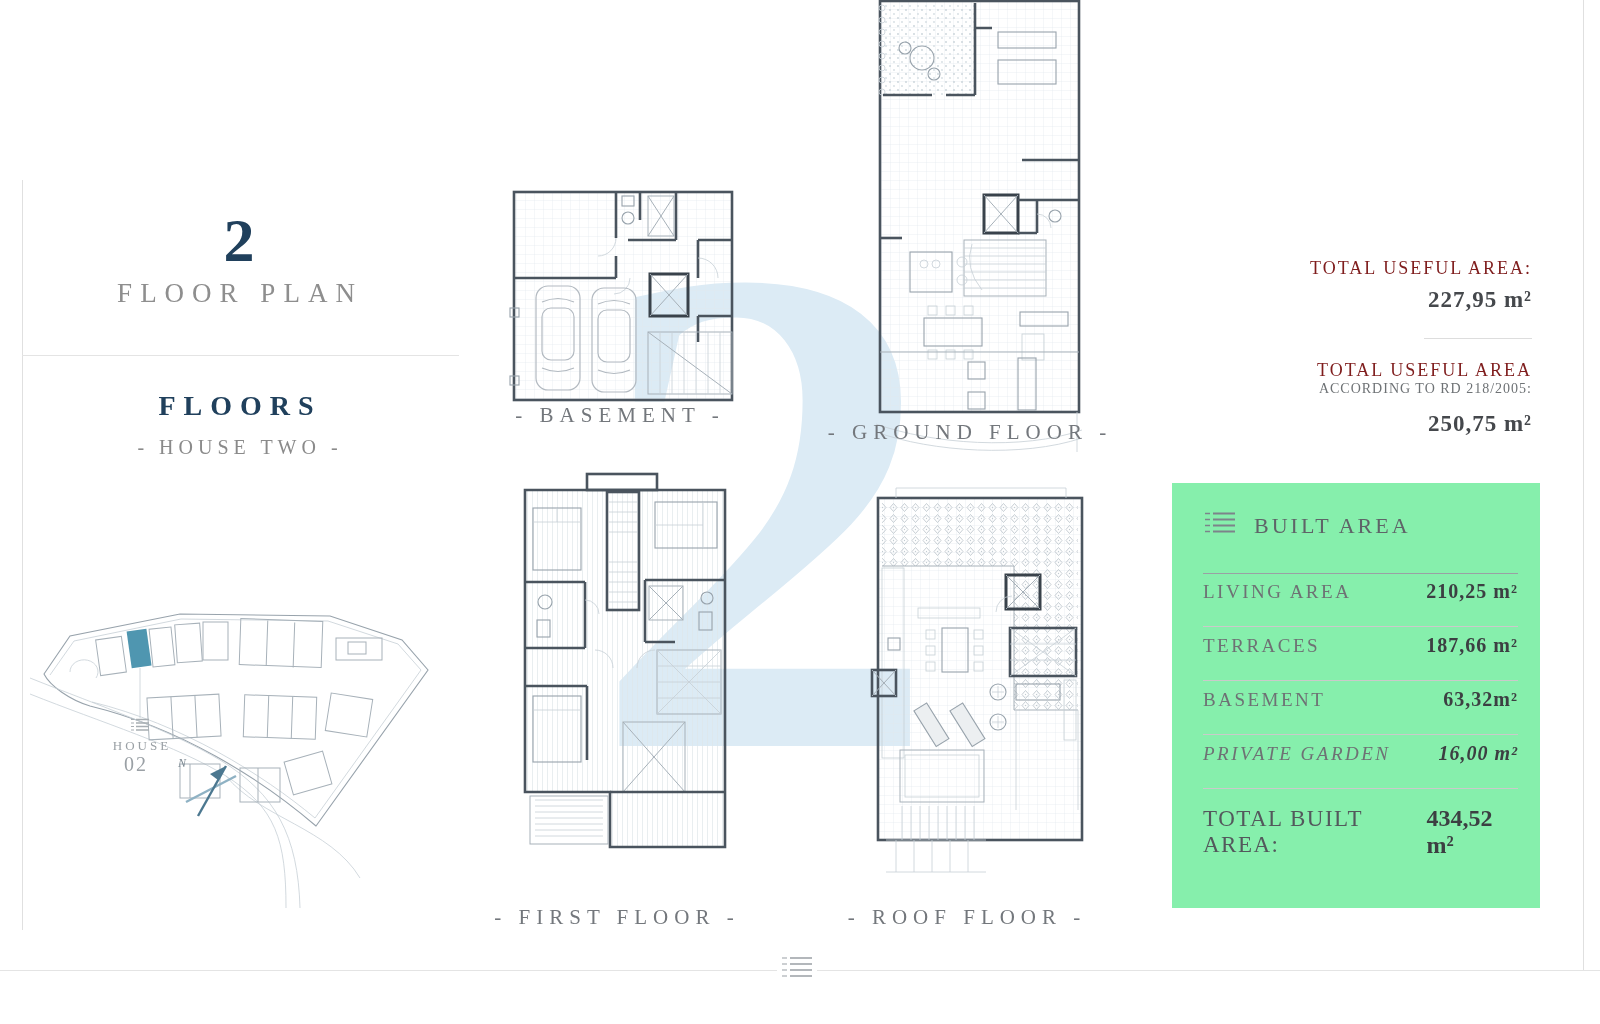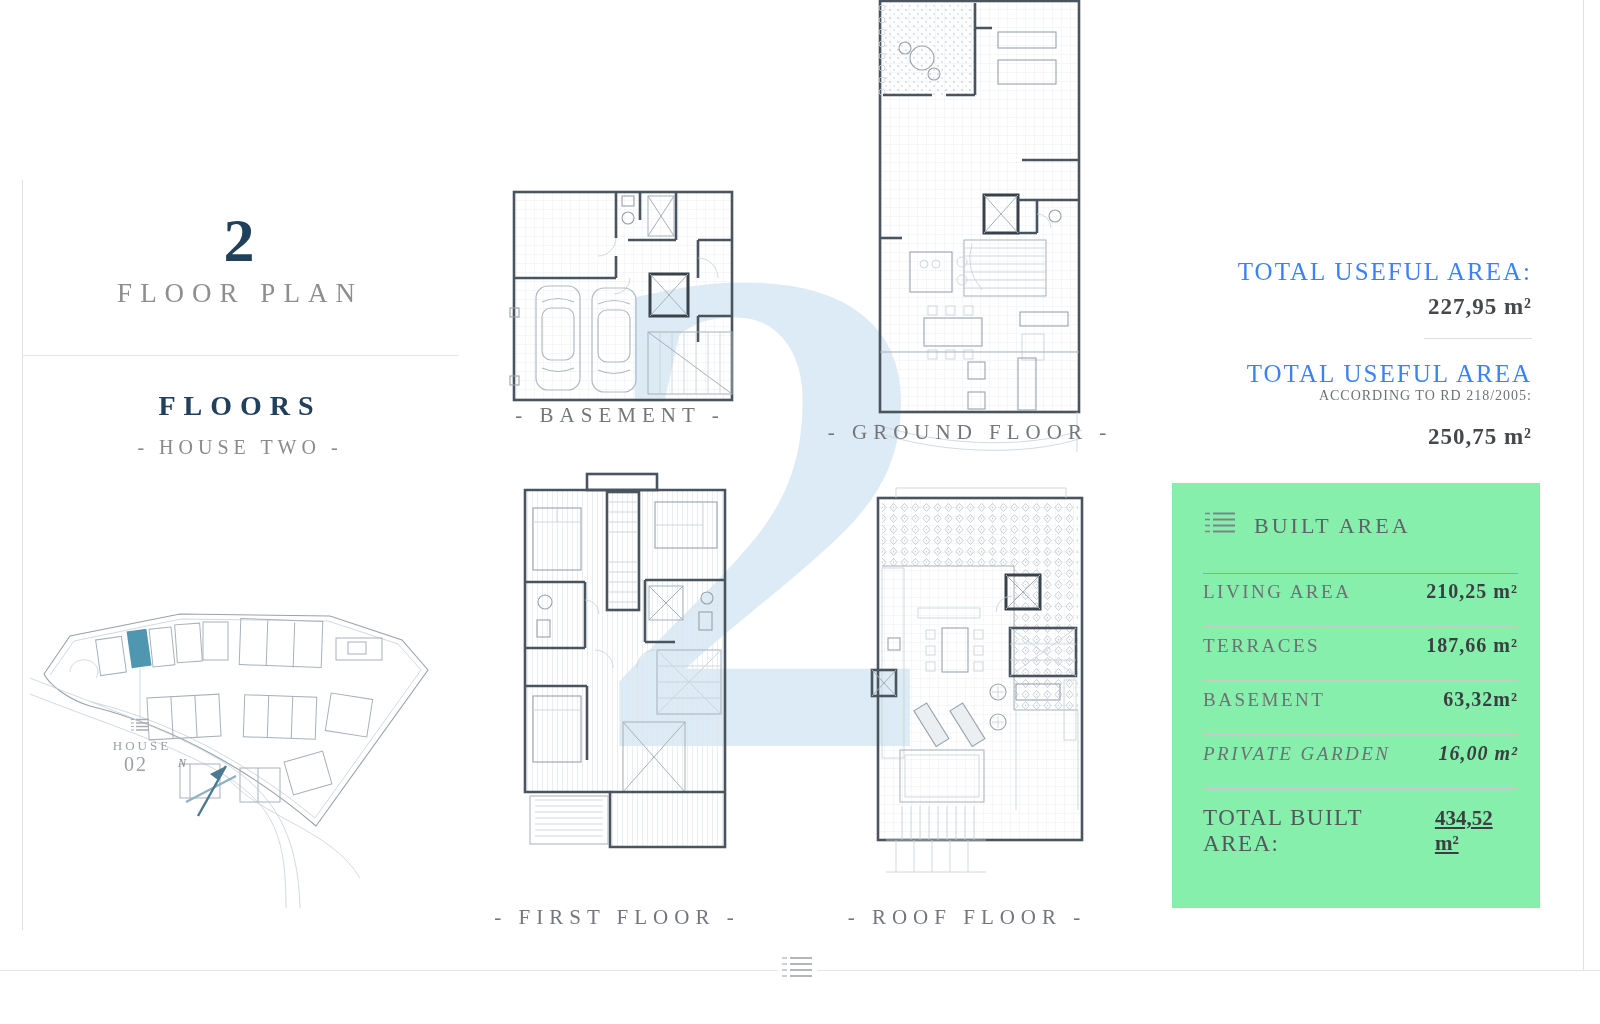--- a/index.html
+++ b/index.html
@@ -16,33 +16,33 @@
   .tblock{position:absolute;left:22px;width:436px;text-align:center;z-index:2;}
   .t-num{font-size:62px;font-weight:bold;color:#20405c;letter-spacing:2px;}
   .t-sub{font-size:27px;color:#8e8e8e;letter-spacing:8px;margin-top:2px;}
   .t-floors{font-size:28px;font-weight:bold;color:#20405c;letter-spacing:8px;}
   .t-house{font-size:20px;color:#8a8a8a;letter-spacing:5px;margin-top:14px;}
   
   .plan{position:absolute;z-index:1;}
   .plan-label{position:absolute;z-index:2;text-align:center;font-size:21px;color:#73777c;letter-spacing:6px;}
   
   .ru{position:absolute;right:68px;text-align:right;z-index:2;}
-  .ru-h{font-size:25px;color:#3b82f6;letter-spacing:2px;}
+  .ru-h{font-size:18px;color:#7f1d1d;letter-spacing:2px;}
   .ru-v{font-size:23px;font-weight:bold;color:#45484c;letter-spacing:1px;}
   .ru-s{font-size:14px;color:#6e7275;letter-spacing:1px;}
   
   .panel{position:absolute;left:1172px;top:483px;width:368px;height:425px;background:#86efac;z-index:2;}
   .p-title{position:absolute;left:82px;top:30px;font-size:22px;color:#5f6468;letter-spacing:3px;}
   .p-hdiv{position:absolute;left:31px;right:22px;top:90px;height:1px;background:#9aa0a4;}
   .p-div{position:absolute;left:31px;right:22px;height:1px;background:#cacaca;}
   .p-row{position:absolute;left:31px;right:22px;display:flex;justify-content:space-between;align-items:baseline;}
   .p-lab{font-size:19px;color:#6e7174;letter-spacing:2.5px;}
   .p-val{font-size:20px;font-weight:bold;color:#3c3f42;letter-spacing:1px;}
   .p-tlab{font-size:23px;color:#53585c;letter-spacing:1.5px;}
-  .p-tval{font-size:21px;font-weight:bold;color:#3c3f42;text-decoration:underline;}
+  .p-tval{font-size:24px;font-weight:bold;color:#3c3f42;}
   
   .siteplan{position:absolute;left:30px;top:578px;width:420px;height:330px;z-index:1;}
   .sp-house{position:absolute;left:67px;top:160px;width:90px;text-align:center;
             font-size:13px;color:#9aa0a5;letter-spacing:3px;}
   .sp-num{position:absolute;left:61px;top:175px;width:90px;text-align:center;
           font-size:20px;color:#9aa0a5;letter-spacing:2px;}
   .sp-n{position:absolute;left:148px;top:178px;width:20px;font-size:12px;font-style:italic;color:#7d8a93;}
   .sp-icon{position:absolute;left:101px;top:140px;}
   
   .f-iconbox{position:absolute;left:777px;top:952px;width:40px;height:32px;background:#fff;z-index:3;
@@ -364,21 +364,21 @@
   <div class="vline" style="left:1583px;top:0;height:970px;"></div>
 
   <div class="ru" style="top:258px;">
     <div class="ru-h">TOTAL USEFUL AREA:</div>
     <div class="ru-v" style="margin-top:8px;">227,95  m²</div>
   </div>
   <div class="hline" style="left:1424px;top:338px;width:108px;background:#dddddd;"></div>
   <div class="ru" style="top:360px;">
     <div class="ru-h">TOTAL USEFUL AREA</div>
     <div class="ru-s">ACCORDING TO RD 218/2005:</div>
-    <div class="ru-v" style="margin-top:20px;">250,75  m²</div>
+    <div class="ru-v" style="margin-top:14px;">250,75  m²</div>
   </div>
 
   <div class="panel">
     <span class="abs" style="left:33px;top:28px;">
       <svg width="30" height="25" viewBox="0 0 30 25">
         <g stroke="#7d838a" stroke-width="1.8">
             <path d="M8 2.5H30 M8 8.5H30 M8 14.5H30 M8 20.5H30"></path>
             <path d="M0 2.5H5 M0 8.5H5 M0 14.5H5 M0 20.5H5" stroke-width="1.4"></path>
           </g>
       </svg>

